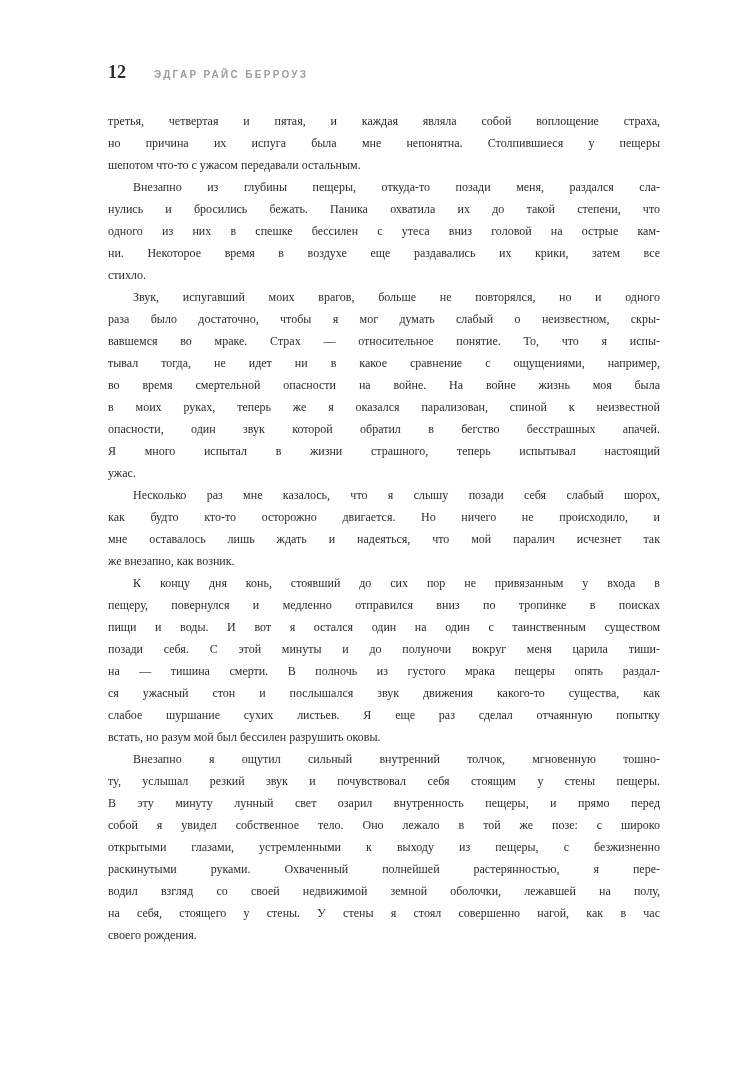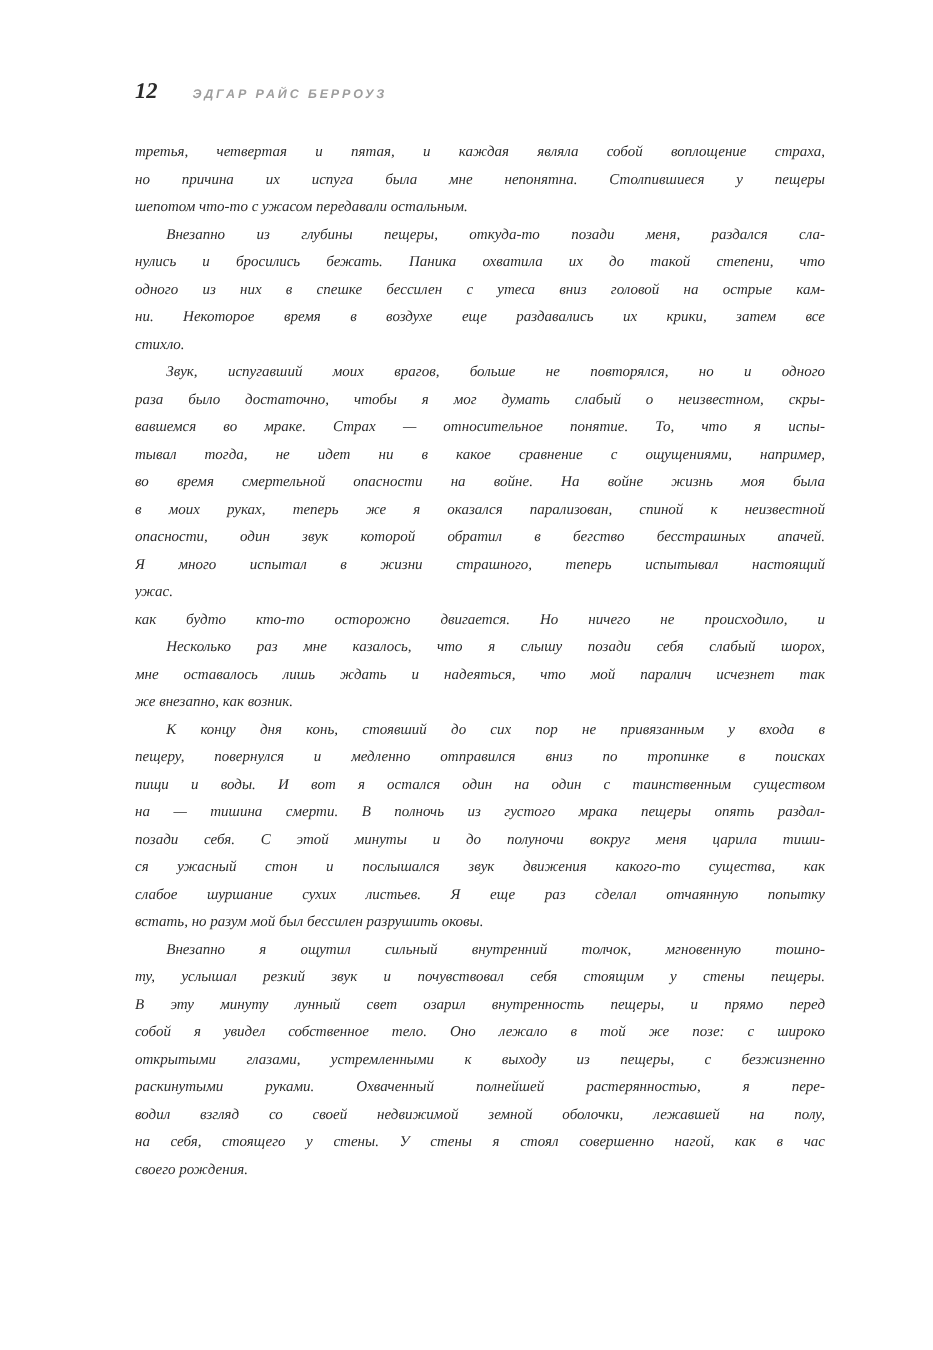--- a/index.html
+++ b/index.html
@@ -7,21 +7,20 @@
     padding: 0;
     background: #ffffff;
   }
   .page {
     position: relative;
     width: 746px;
     height: 1080px;
     background: #ffffff;
     overflow: hidden;
     font-family: "Liberation Serif", serif;
-    font-style: italic;
   }
   .header {
     position: absolute;
     left: 108px;
     top: 62px;
     display: flex;
     align-items: baseline;
   }
   .page-number {
     font-family: "Liberation Serif", serif;
@@ -90,31 +89,31 @@
         <div class="line">раза было достаточно, чтобы я мог думать слабый о неизвестном, скры-</div>
         <div class="line">вавшемся во мраке. Страх — относительное понятие. То, что я испы-</div>
         <div class="line">тывал тогда, не идет ни в какое сравнение с ощущениями, например,</div>
         <div class="line">во время смертельной опасности на войне. На войне жизнь моя была</div>
         <div class="line">в моих руках, теперь же я оказался парализован, спиной к неизвестной</div>
         <div class="line">опасности, один звук которой обратил в бегство бесстрашных апачей.</div>
         <div class="line">Я много испытал в жизни страшного, теперь испытывал настоящий</div>
         <div class="line last">ужас.</div>
       </div>
       <div class="paragraph">
+        <div class="line first-indent">Несколько раз мне казалось, что я слышу позади себя слабый шорох,</div>
         <div class="line">как будто кто-то осторожно двигается. Но ничего не происходило, и</div>
-        <div class="line first-indent">Несколько раз мне казалось, что я слышу позади себя слабый шорох,</div>
         <div class="line">мне оставалось лишь ждать и надеяться, что мой паралич исчезнет так</div>
         <div class="line last">же внезапно, как возник.</div>
       </div>
       <div class="paragraph">
         <div class="line first-indent">К концу дня конь, стоявший до сих пор не привязанным у входа в</div>
         <div class="line">пещеру, повернулся и медленно отправился вниз по тропинке в поисках</div>
         <div class="line">пищи и воды. И вот я остался один на один с таинственным существом</div>
+        <div class="line">позади себя. С этой минуты и до полуночи вокруг меня царила тиши-</div>
         <div class="line">на — тишина смерти. В полночь из густого мрака пещеры опять раздал-</div>
-        <div class="line">позади себя. С этой минуты и до полуночи вокруг меня царила тиши-</div>
         <div class="line">ся ужасный стон и послышался звук движения какого-то существа, как</div>
         <div class="line">слабое шуршание сухих листьев. Я еще раз сделал отчаянную попытку</div>
         <div class="line last">встать, но разум мой был бессилен разрушить оковы.</div>
       </div>
       <div class="paragraph">
         <div class="line first-indent">Внезапно я ощутил сильный внутренний толчок, мгновенную тошно-</div>
         <div class="line">ту, услышал резкий звук и почувствовал себя стоящим у стены пещеры.</div>
         <div class="line">В эту минуту лунный свет озарил внутренность пещеры, и прямо перед</div>
         <div class="line">собой я увидел собственное тело. Оно лежало в той же позе: с широко</div>
         <div class="line">открытыми глазами, устремленными к выходу из пещеры, с безжизненно</div>

